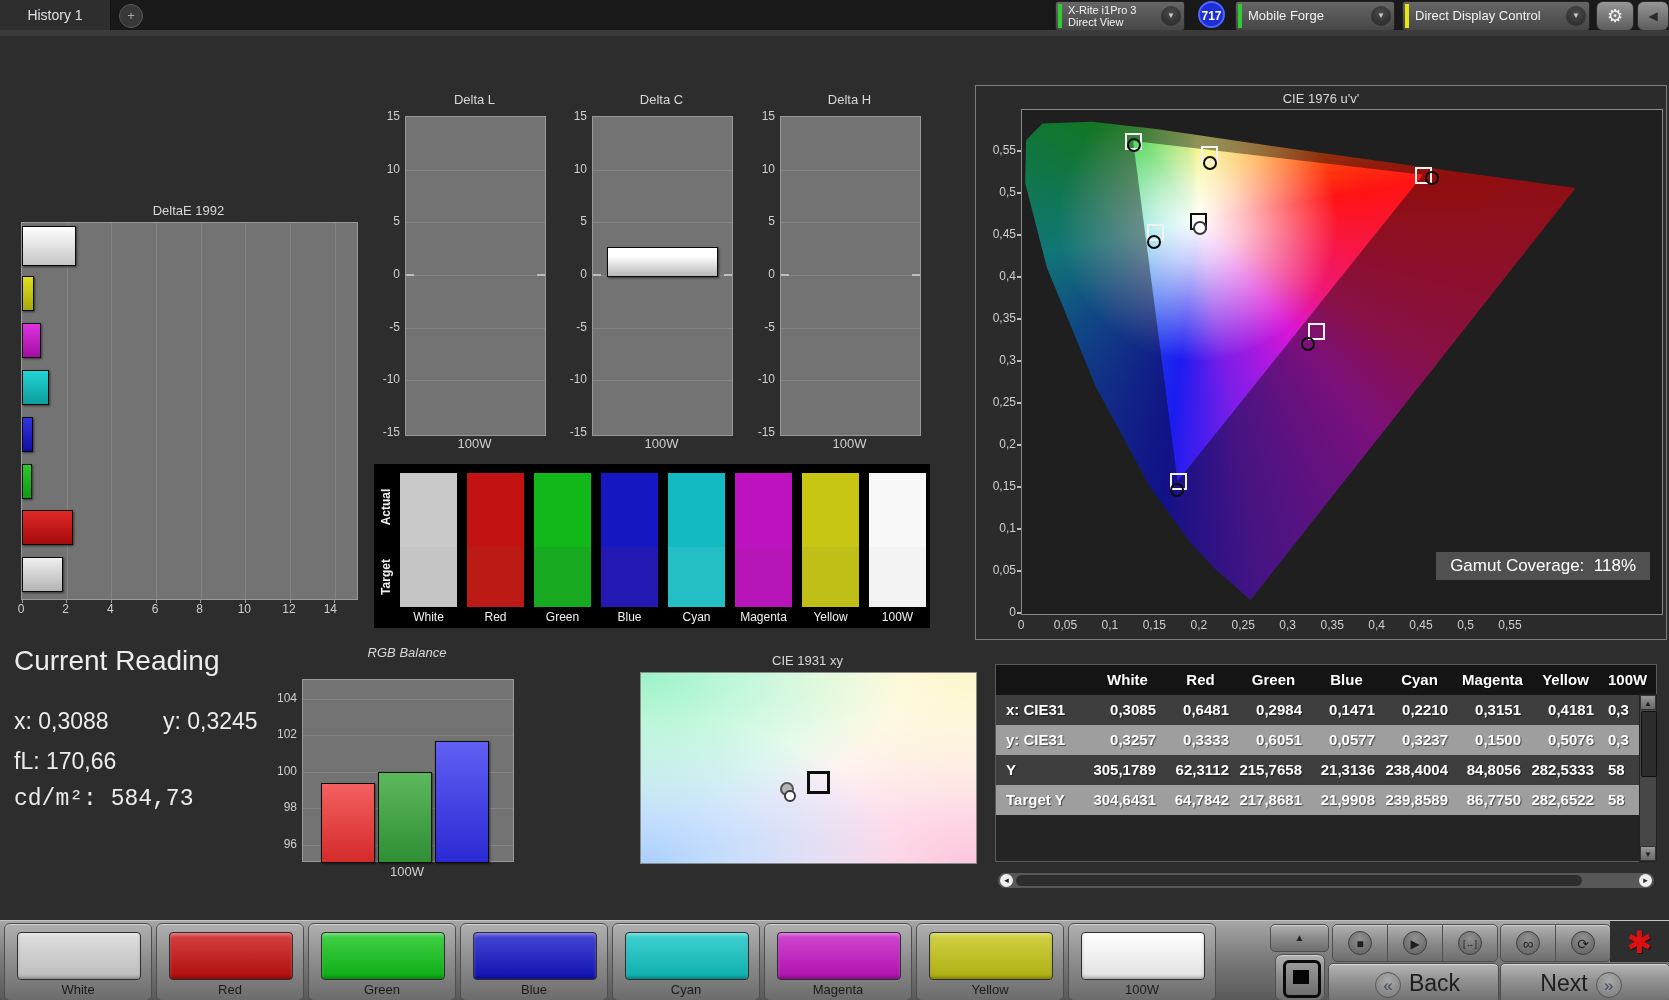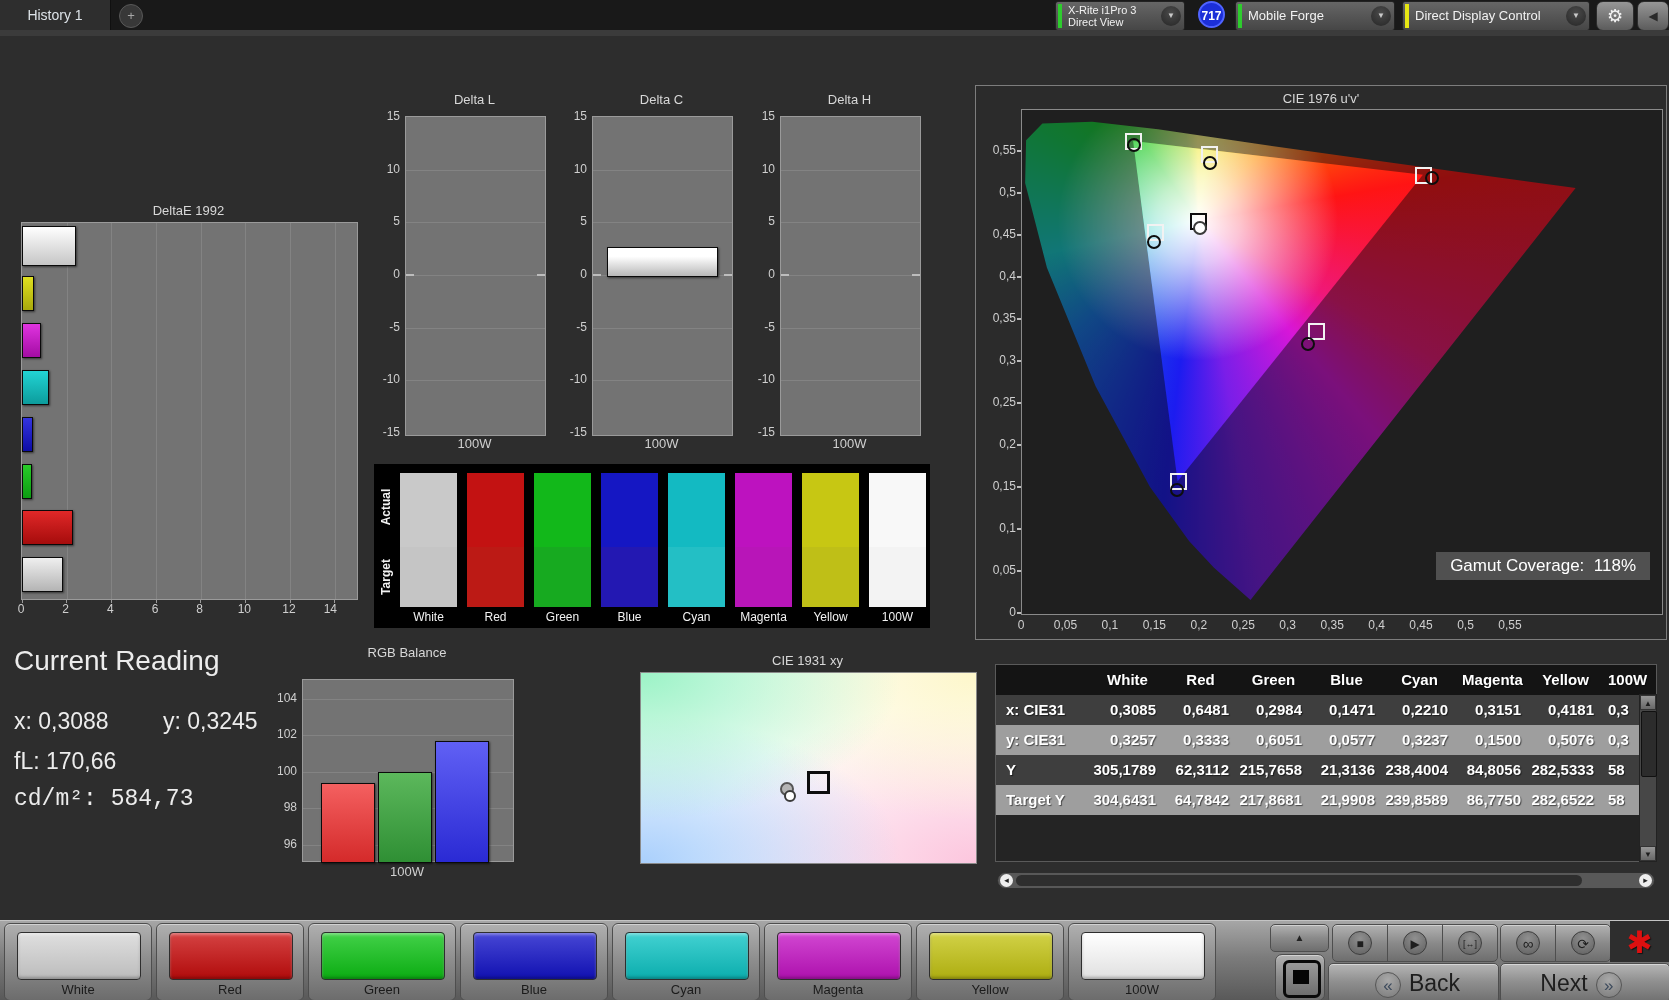--- a/index.html
+++ b/index.html
@@ -330,21 +330,21 @@
   <div class="cr" style="left:163px;top:708px;">
     <span>y:</span> <span>0,3245</span>
   </div>
   <div class="cr" style="left:14px;top:748px;">
     <span>fL:</span> <span>170,66</span>
   </div>
   <div class="cr" style="left:14px;top:786px;font-family:Liberation Mono, monospace;">
     <span>cd/m²:</span> <span>584,73</span>
   </div>
 
-  <div class="ptitle" style="left:302px;top:645px;width:210px;">RGB Balance</div>
+  <div class="ptitle" style="left:302px;top:645px;width:210px;font-style:italic;">RGB Balance</div>
   <div id="rgb-plot" class="plot" style="left:302px;top:679px;width:210px;height:181px;">
       <div class="gh" style="top: 18.94px;"></div>
       <div class="tl" style="left: -34px; top: 10.94px; width: 28px; text-align: right;">104</div>
       <div class="gh" style="top: 55.44px;"></div>
       <div class="tl" style="left: -34px; top: 47.44px; width: 28px; text-align: right;">102</div>
       <div class="gh" style="top: 91.94px;"></div>
       <div class="tl" style="left: -34px; top: 83.94px; width: 28px; text-align: right;">100</div>
       <div class="gh" style="top: 128.44px;"></div>
       <div class="tl" style="left: -34px; top: 120.44px; width: 28px; text-align: right;">98</div>
       <div class="gh" style="top: 164.94px;"></div>

